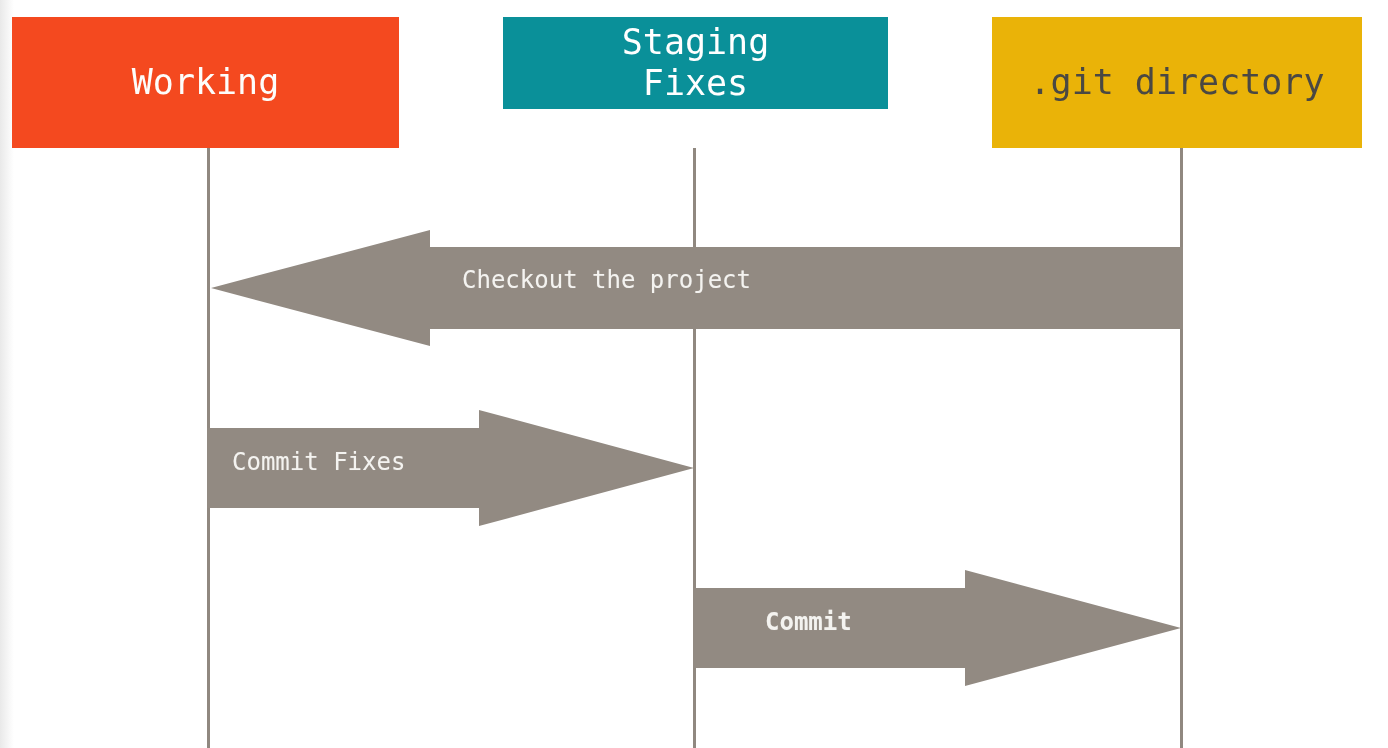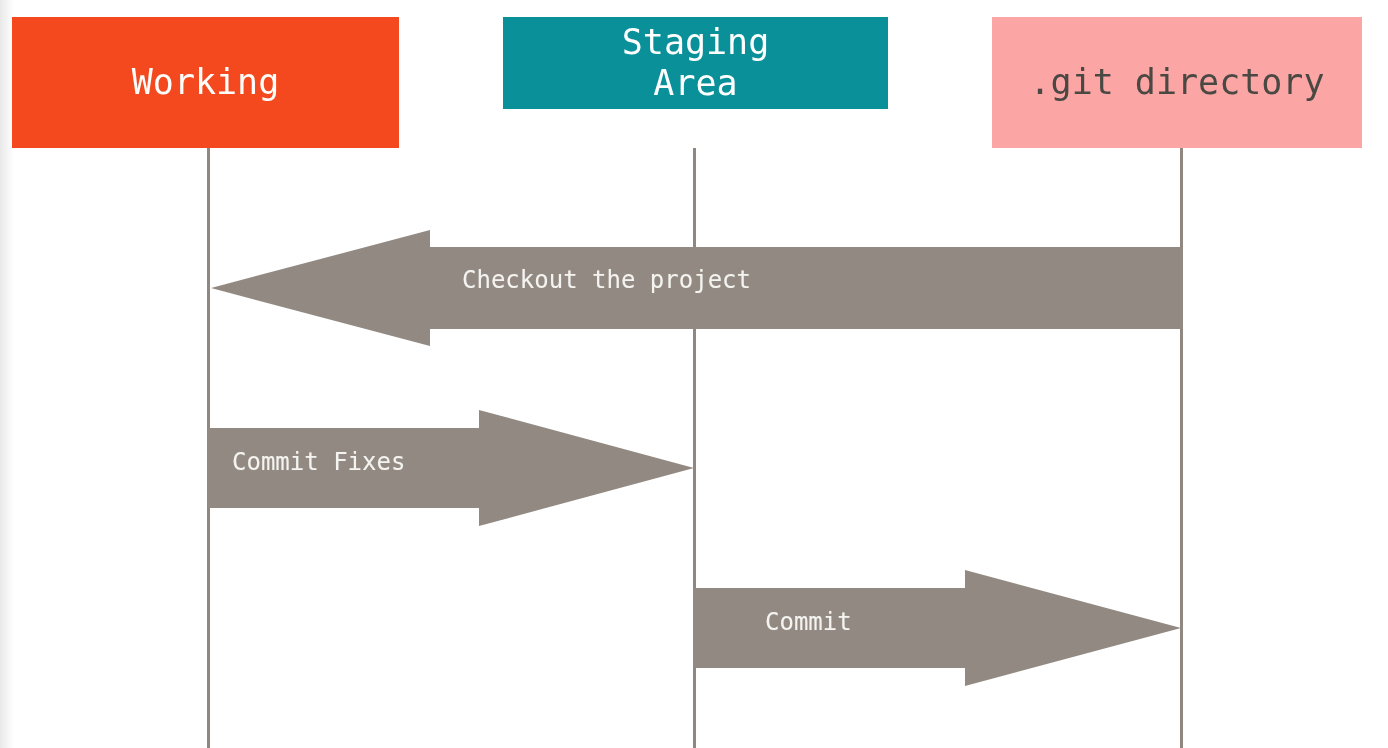--- a/index.html
+++ b/index.html
@@ -63,21 +63,21 @@
     width: 385px;
     height: 92px;
     background: #0a9099;
     color: #ffffff;
   }
   #box-repo {
     left: 992px;
     top: 17px;
     width: 370px;
     height: 131px;
-    background: #fca5a5;
+    background: #eab308;
     color: #4a4843;
   }
 
   
   .lifeline {
     position: absolute;
     top: 148px;
     width: 3px;
     height: 600px;
     background: #908880;
@@ -104,21 +104,21 @@
     text-shadow: 0 0 1px rgba(255,255,255,0.25);
   }
 
   #arrow-checkout { left: 207px; top: 228px; }
   #label-checkout { left: 462px; top: 268px; }
 
   #arrow-stage    { left: 207px; top: 408px; }
   #label-stage    { left: 232px; top: 450px; }
 
   #arrow-commit   { left: 693px; top: 568px; }
-  #label-commit   { left: 765px; top: 610px; }
+  #label-commit   { left: 765px; top: 610px; font-weight: bold; }
 </style>
 </head>
 <body>
 
 <div id="diagram">
 
   <div class="edge-shade"></div>
 
   <div class="lifeline" id="lifeline-working"></div>
   <div class="lifeline" id="lifeline-staging"></div>
@@ -144,20 +144,20 @@
     </svg>
   </div>
   <div class="arrow-label" id="label-commit">Commit</div>
 
   <div class="area-box" id="box-working">
     <span class="line">Working</span>
   </div>
 
   <div class="area-box" id="box-staging">
     <span class="line">Staging</span>
-    <span class="line">Area</span>
+    <span class="line">Fixes</span>
   </div>
 
   <div class="area-box" id="box-repo">
     <span class="line">.git directory</span>
   </div>
 
 </div>
 
 </body></html>

